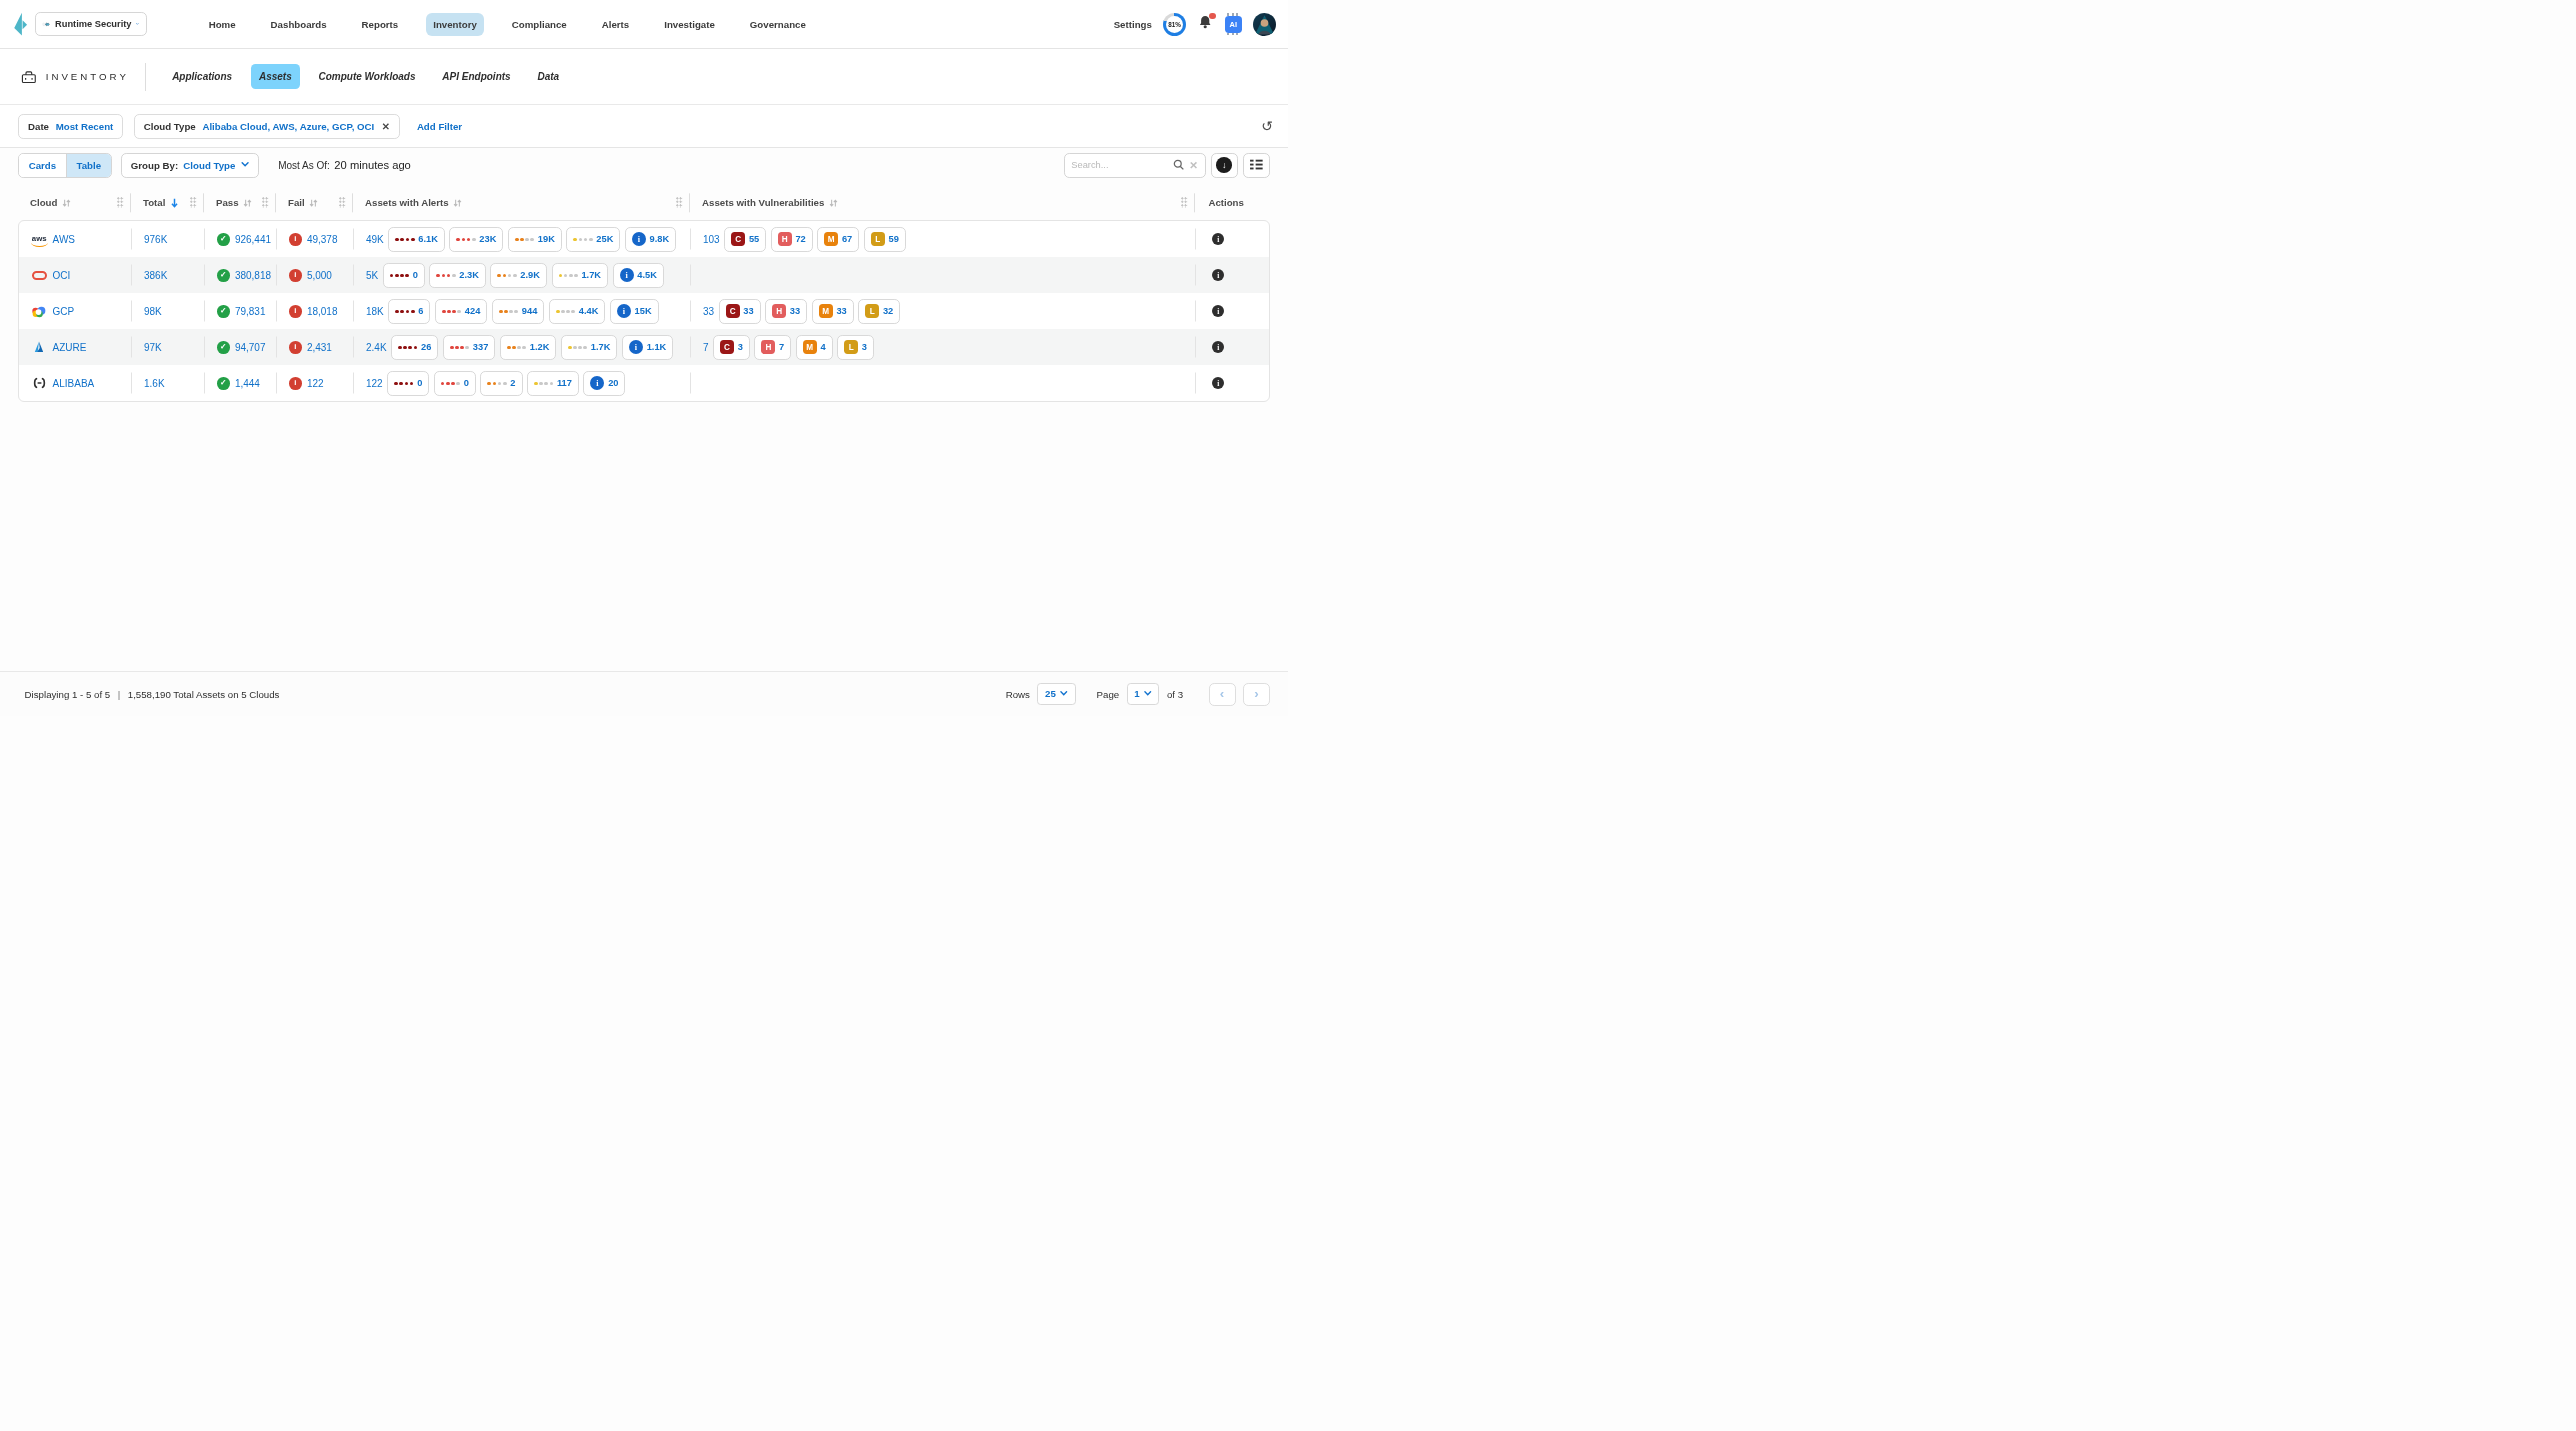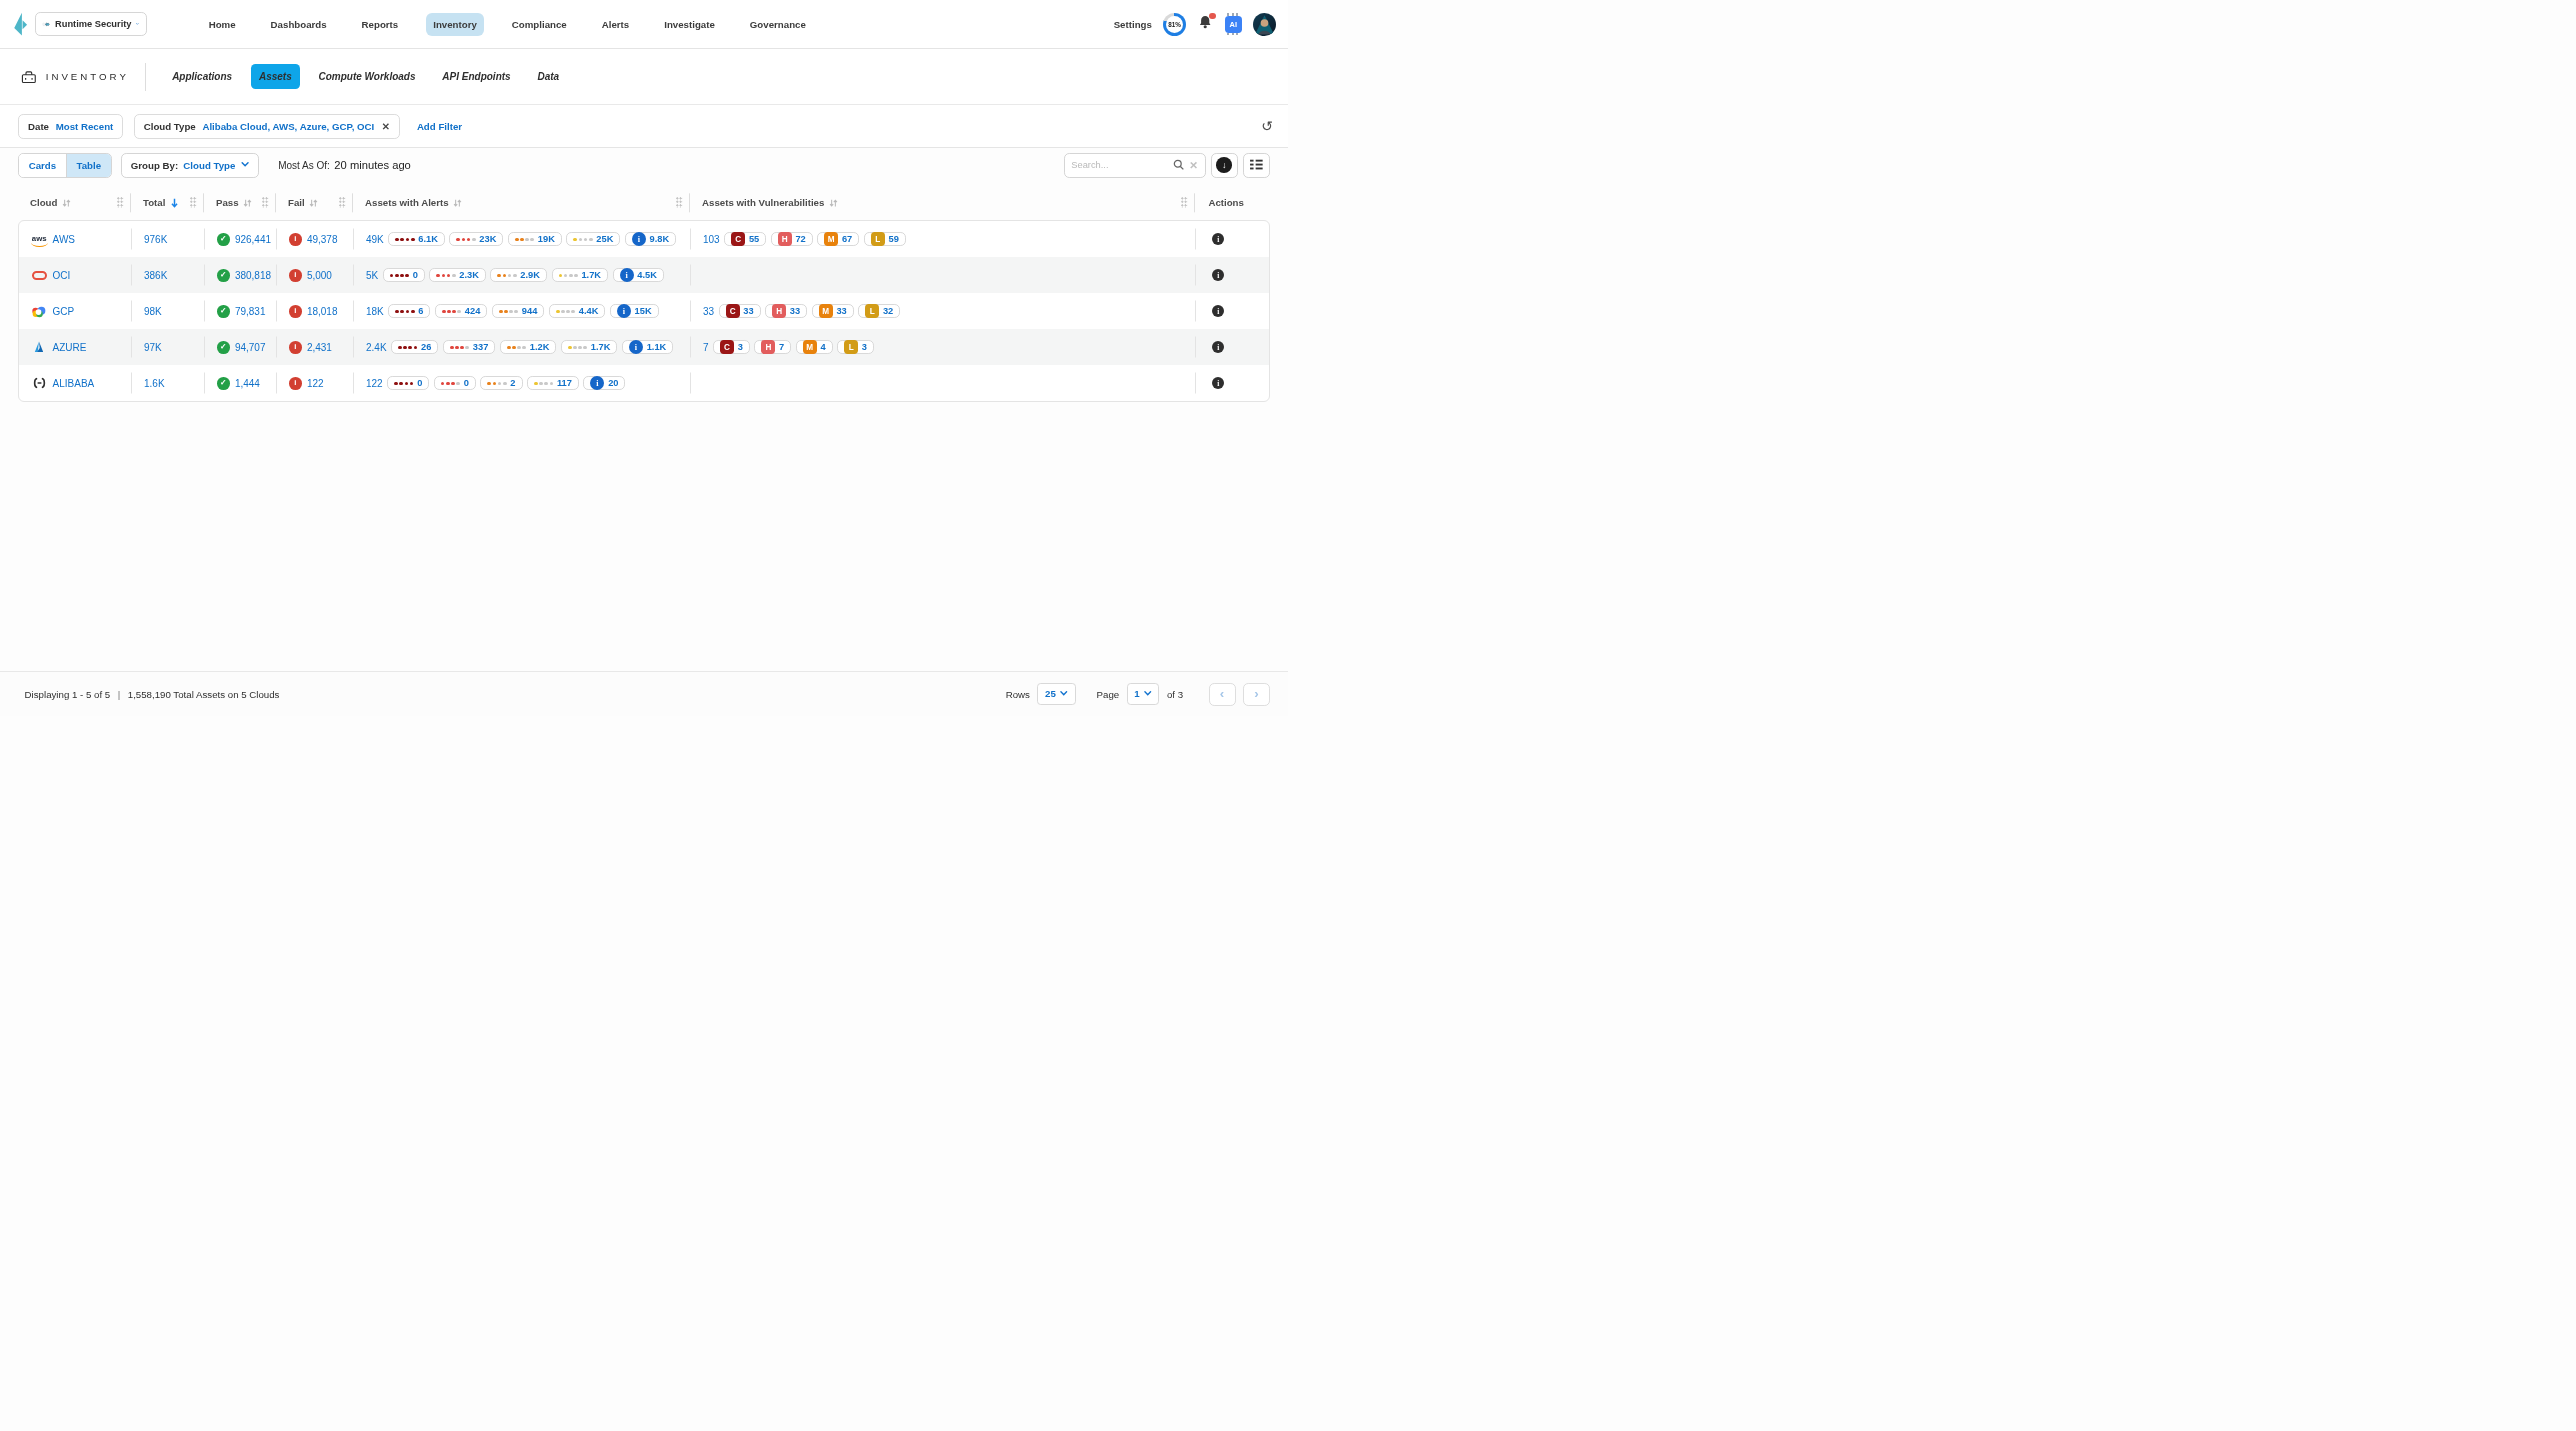--- a/index.html
+++ b/index.html
@@ -37,21 +37,21 @@
   .avatar { width:23px; height:23px; border-radius:50%; overflow:hidden; cursor:pointer;
     background:linear-gradient(135deg,#123c52,#0a1826); }
 
   
   .sectionbar { height:56px; background:#fff; border-bottom:0.7px solid #e9e9e9;
     display:flex; align-items:center; padding:0 18px 0 21px; }
   .inv-title { font-size:9.7px; letter-spacing:3px; color:#2b2b2b; font-weight:500; margin-left:9px; }
   .sec-divider { width:0.7px; height:28px; background:#ddd; margin:0 18px 0 16.4px; }
   .section-tabs { display:flex; align-items:center; gap:10.4px; }
   .sec-tab { font-size:10px; font-weight:700; color:#2e2e2e; padding:6.7px 8.2px; border-radius:4.5px; cursor:pointer;font-style:italic; }
-  .sec-tab.active { background:#0ea5e9; }
+  .sec-tab.active { background:#7dd3fc; }
 
   
   .filterbar { height:43px; background:#fff; border-bottom:0.7px solid #e5e5e5;
     display:flex; align-items:center; padding:0 15px 0 18px; gap:10.4px; }
   .chip { height:25px; border:0.7px solid #dcdcdc; border-radius:5.2px; background:#fff;
     display:flex; align-items:center; gap:6.7px; padding:0 9px; font-size:9.7px; cursor:pointer; }
   .chip-key { color:#333; font-weight:700; }
   .chip-val { color:#1171c9; font-weight:700; }
   .chip-x { color:#444; font-size:9.7px; font-weight:700; cursor:pointer; padding:0 0.7px; }
   .add-filter { font-size:9.7px; font-weight:700; margin-left:6px; }
@@ -103,21 +103,21 @@
   .cell::after { content:""; position:absolute; right:0; top:50%; transform:translateY(-50%);
     width:0.7px; height:21px; background:#e3e3e3; }
   .cell:last-child::after { display:none; }
   .cloud-icon { width:16.4px; display:flex; justify-content:center; align-items:center; flex:0 0 auto; }
   .cloud-name { font-weight:500; }
   .st-ic { width:12.7px; height:12.7px; border-radius:50%; color:#fff; display:grid; place-items:center;
     font-size:7.8px; font-weight:700; flex:0 0 auto; line-height:1; }
   .pass-ic { background:#23a047; }
   .fail-ic { background:#d23f31; }
   .c-alerts { gap:4.5px; }
-  .pill { height:14px; border:0.7px solid #d9d9d9; border-radius:5.2px; background:#fff;
+  .pill { height:25px; border:0.7px solid #d9d9d9; border-radius:5.2px; background:#fff;
     display:inline-flex; align-items:center; gap:3.7px; padding:0 6px; cursor:pointer; }
   .pill-val { color:#1171c9; font-weight:700; font-size:9.3px; }
   .dots { display:inline-flex; gap:1.5px; }
   .dots b { width:3.7px; height:3.7px; border-radius:50%; background:#c9c9c9; }
   .dots b.on-critical { background:#8e1010; }
   .dots b.on-high { background:#e0463e; }
   .dots b.on-medium { background:#e8821d; }
   .dots b.on-low { background:#ecc531; }
   .info-ic { width:14px; height:14px; border-radius:50%; background:#1566c9; color:#fff;
     display:grid; place-items:center; font-size:8.2px; font-weight:700; font-family:"Liberation Serif",serif; }

